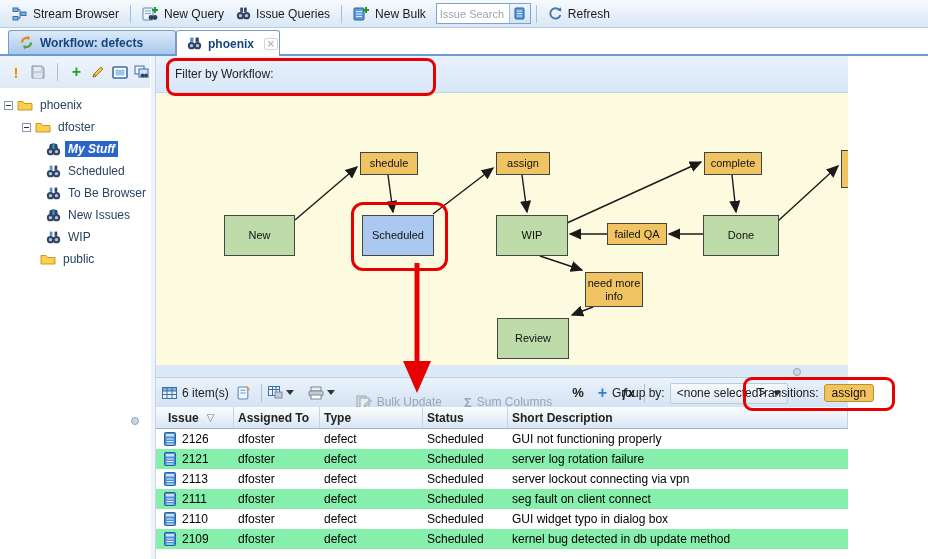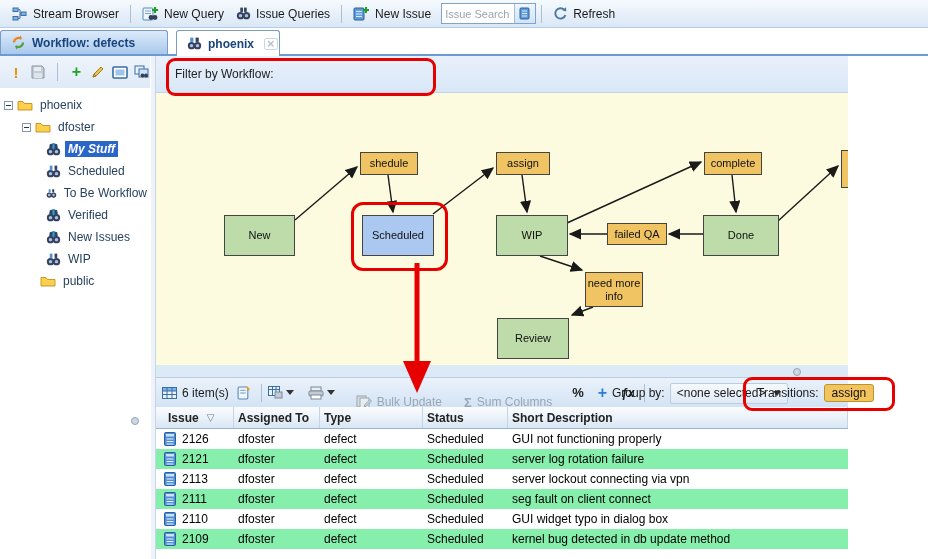--- a/index.html
+++ b/index.html
@@ -15,21 +15,21 @@
   .search-box input{border:none;outline:none;width:66px;height:15px;font-size:11px;font-family:inherit;color:#333;padding:0 3px;}
   .search-box input::placeholder{color:#9aa6b4;}
   .search-go{width:20px;height:19px;display:flex;align-items:center;justify-content:center;
     background:linear-gradient(#eef5fd,#d3e4f6);border-left:1px solid #9fbedd;cursor:pointer;}
   
   .tab-bar{position:absolute;left:0;top:28px;width:928px;height:28px;background:#fff;box-sizing:border-box;}
   .tab-bar .underline{position:absolute;left:0;bottom:0;width:100%;height:2px;background:#6b9bd2;}
   .tab{position:absolute;top:2px;height:24px;box-sizing:border-box;display:flex;align-items:center;gap:6px;
     padding:0 10px;border:1px solid #7a9cc4;border-bottom:none;border-radius:3px 3px 0 0;
     font-weight:bold;color:#17447e;cursor:pointer;}
-  .tab.inactive{left:0;width:168px;background:linear-gradient(#dcebfa,#a9c8ec);}
+  .tab.inactive{left:8px;width:168px;background:linear-gradient(#dcebfa,#a9c8ec);}
   .tab.active{left:176px;width:104px;height:26px;background:#fff;z-index:2;}
   .close-x{color:#b9c4cf;font-weight:bold;font-size:13px;line-height:10px;border:1px solid #ccd6e0;border-radius:2px;
     padding:0 2px;margin-left:4px;cursor:pointer;}
   
   .sidebar{position:absolute;left:0;top:56px;width:150px;height:503px;background:#fff;}
   .side-toolbar{height:32px;display:flex;align-items:center;gap:6px;padding-left:8px;
     background:linear-gradient(#eef4fb,#dfeaf7);}
   .side-btn{display:flex;align-items:center;justify-content:center;width:18px;height:18px;cursor:pointer;}
   .excl{color:#e89400;font-weight:bold;font-size:15px;}
   .plus-green{color:#23a123;font-weight:bold;font-size:16px;line-height:14px;}
@@ -133,21 +133,21 @@
     </div>
     <div class="tb-sep"></div>
     <div class="tb-btn">
       <svg class="icon-svg" width="17" height="15" viewBox="0 0 17 15">
           <rect x="1" y="2" width="10" height="12" rx="1" fill="#5f9bd8" stroke="#2b5f9e"></rect>
           <line x1="3" y1="5.5" x2="9" y2="5.5" stroke="#dcebfa"></line>
           <line x1="3" y1="8" x2="9" y2="8" stroke="#dcebfa"></line>
           <line x1="3" y1="10.5" x2="9" y2="10.5" stroke="#dcebfa"></line>
           <path d="M13 1 v6 M10 4 h6" stroke="#1f9d1f" stroke-width="2"></path>
         </svg>
-      <span>New Issue</span>
+      <span>New Bulk</span>
     </div>
     <div class="search-box">
       <input type="text" placeholder="Issue Search" style="">
       <div class="search-go">
         <svg width="12" height="13" viewBox="0 0 12 13">
             <rect x="1" y="1" width="9" height="11" rx="1" fill="#5f9bd8" stroke="#2b5f9e"></rect>
             <line x1="3" y1="4" x2="8" y2="4" stroke="#dcebfa"></line>
             <line x1="3" y1="6.5" x2="8" y2="6.5" stroke="#dcebfa"></line>
             <line x1="3" y1="9" x2="8" y2="9" stroke="#dcebfa"></line>
           </svg>
@@ -271,33 +271,21 @@
       </div>
       <div class="tree-row" style="padding-left:46px">
         <svg width="15" height="13" viewBox="0 0 14 12">
             <rect x="3.5" y="0.5" width="2.5" height="4" fill="#4a90d9"></rect>
             <rect x="8" y="0.5" width="2.5" height="4" fill="#35405c"></rect>
             <circle cx="4.2" cy="8" r="3.4" fill="#35405c"></circle>
             <circle cx="9.8" cy="8" r="3.4" fill="#35405c"></circle>
             <circle cx="4.2" cy="8" r="1.6" fill="#a9c4e8"></circle>
             <circle cx="9.8" cy="8" r="1.6" fill="#a9c4e8"></circle>
           </svg>
-        <span class="tree-label">To Be Workflow</span>
-      </div>
-      <div class="tree-row" style="padding-left:46px">
-        <svg width="15" height="13" viewBox="0 0 14 12">
-            <circle cx="7" cy="4" r="3.4" fill="#2da0d8" stroke="#1b6f9c"></circle>
-            <rect x="3.5" y="1" width="2.5" height="4" fill="#35405c"></rect>
-            <rect x="8" y="1" width="2.5" height="4" fill="#35405c"></rect>
-            <circle cx="4.2" cy="8" r="3.4" fill="#35405c"></circle>
-            <circle cx="9.8" cy="8" r="3.4" fill="#35405c"></circle>
-            <circle cx="4.2" cy="8" r="1.6" fill="#a9c4e8"></circle>
-            <circle cx="9.8" cy="8" r="1.6" fill="#a9c4e8"></circle>
-          </svg>
-        <span class="tree-label">Verified</span>
+        <span class="tree-label">To Be Browser</span>
       </div>
       <div class="tree-row" style="padding-left:46px">
         <svg width="15" height="13" viewBox="0 0 14 12">
             <circle cx="7" cy="4" r="3.4" fill="#2da0d8" stroke="#1b6f9c"></circle>
             <rect x="3.5" y="1" width="2.5" height="4" fill="#35405c"></rect>
             <rect x="8" y="1" width="2.5" height="4" fill="#35405c"></rect>
             <circle cx="4.2" cy="8" r="3.4" fill="#35405c"></circle>
             <circle cx="9.8" cy="8" r="3.4" fill="#35405c"></circle>
             <circle cx="4.2" cy="8" r="1.6" fill="#a9c4e8"></circle>
             <circle cx="9.8" cy="8" r="1.6" fill="#a9c4e8"></circle>

